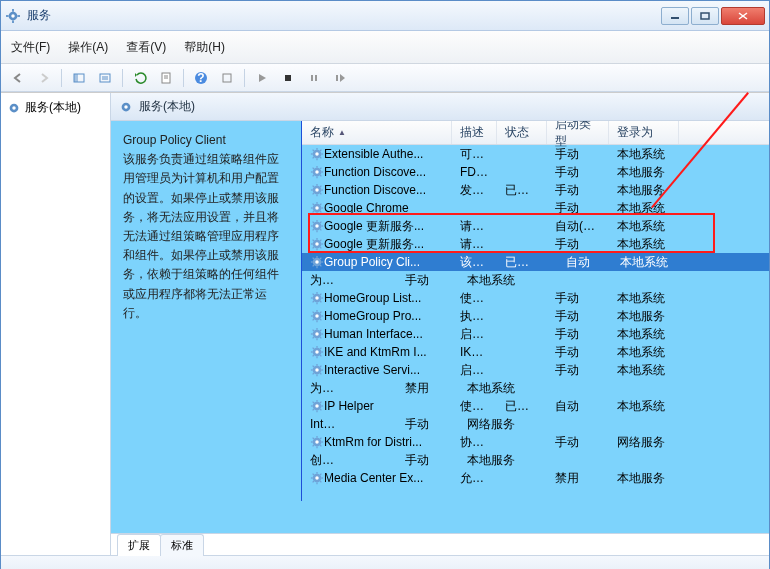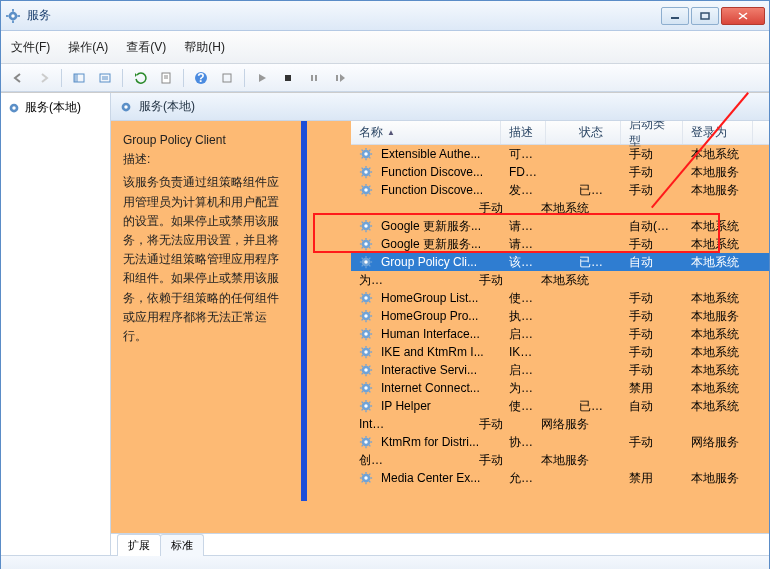--- a/index.html
+++ b/index.html
@@ -1,47 +1,47 @@
 <!DOCTYPE html>
 <html><head>
 <meta charset="utf-8">
 <style>
 *{box-sizing:border-box;margin:0;padding:0;font-family:"Microsoft YaHei","Segoe UI",Tahoma,sans-serif;font-size:12px;}
 body{background:#fff;}
-.window{width:770px;height:569px;border:1px solid #5a8cc7;background:#fdba74;position:relative;}
+.window{width:770px;height:569px;border:1px solid #5a8cc7;background:#7dd3fc;position:relative;}
 .titlebar{height:30px;background:linear-gradient(#f4f8fd,#dde9f7);display:flex;align-items:center;padding:0 4px;border-bottom:1px solid #b4c9e4;}
 .titlebar .ticon{width:16px;height:16px;margin-right:6px;display:flex;align-items:center;justify-content:center;}
 .titlebar .ttitle{flex:1;color:#1a3e6e;}
 .winbtns{display:flex;gap:2px;}
 .winbtn{width:28px;height:18px;border:1px solid #8daecf;background:linear-gradient(#eef5fc,#d4e4f4);border-radius:2px;display:flex;align-items:center;justify-content:center;font-size:10px;color:#33506f;cursor:pointer;}
 .winbtn.close{background:linear-gradient(#f07e6e,#d9463b);border-color:#b23a2e;color:#fff;width:44px;}
 .menubar{height:22px;background:linear-gradient(#fdfdfd,#eef1f5);border-bottom:1px solid #d0d7e0;display:flex;align-items:center;padding:16px 6px;gap:10px;}
 .menuitem{color:#222;cursor:pointer;padding:2px 4px;}
 .toolbar{height:28px;background:linear-gradient(#fcfdff,#eaf0f8);border-bottom:1px solid #c9d6e6;display:flex;align-items:center;padding:0 6px;gap:4px;}
 .tbtn{width:22px;height:22px;border:1px solid transparent;border-radius:2px;display:flex;align-items:center;justify-content:center;cursor:pointer;}
 .tsep{width:1px;height:18px;background:#c5d3e4;margin:0 2px;}
 .client{display:flex;height:calc(100% - 30px - 22px - 28px - 24px);border-top:1px solid #ccc;}
 .tree{width:110px;border-right:1px solid #c9d6e6;padding:4px;background:#fff;}
 .treeitem{display:flex;align-items:center;gap:4px;padding:2px;cursor:pointer;}
 .content{flex:1;display:flex;flex-direction:column;}
 .chead{height:28px;background:linear-gradient(#f2f7fd,#dbe7f5);border-bottom:1px solid #c9d6e6;display:flex;align-items:center;padding:0 8px;gap:6px;color:#234;}
 .cbody{flex:1;display:flex;overflow:hidden;}
 .left{width:190px;padding:10px 12px;line-height:1.6;color:#222;}
 .left .svc-title{font-weight:normal;}
 .left .dtitle{margin-bottom:4px;}
-.right{flex:1;position:relative;border-left:6px solid #1d4ed8;padding-left:44px;}
+.right{flex:1;position:relative;border-left:1px solid #1d4ed8;}
 .gridhead{display:flex;height:24px;background:linear-gradient(#fdfdfd,#ecf1f7);border-bottom:1px solid #d6dde7;}
 .gridhead .col{padding:4px 8px;border-right:1px solid #e0e6ee;color:#2a4564;display:flex;align-items:center;gap:4px;}
 .gridbody{overflow:hidden;}
 .row{display:flex;height:18px;align-items:center;cursor:pointer;}
-.row.sel{background:#2f7dd1;color:#fff;}
+.row.sel{background:#2f7dd1;color:#fff;text-align:center;}
 .cell{padding:1px 8px;white-space:nowrap;overflow:hidden;text-overflow:ellipsis;}
-.c-name{width:150px;display:flex;align-items:center;gap:8px;}
+.c-name{width:150px;display:flex;align-items:center;gap:0;}
 .c-desc{width:45px;}
-.c-stat{width:50px;margin-left:25px;}
+.c-stat{width:50px;}
 .c-start{width:62px;}
 .c-logon{width:70px;}
 .gearico{width:14px;height:14px;flex-shrink:0;}
 .tabs{height:22px;display:flex;align-items:center;padding-left:6px;background:#fff;border-top:1px solid #c9d6e6;margin-top:32px;}
 .tab{padding:3px 10px;border:1px solid #c9d6e6;border-bottom:none;background:#f4f8fd;margin-right:-1px;cursor:pointer;border-radius:3px 3px 0 0;font-size:11px;}
 .tab.active{background:#fff;}
 .statusbar{height:24px;background:linear-gradient(#f4f8fd,#e4ecf6);border-top:1px solid #c9d6e6;}
 .sortarrow{font-size:8px;color:#557;}
 .hl-box{position:absolute;border:2px solid #ff1a1a;pointer-events:none;z-index:50;}
 .hl-line{position:absolute;background:#ff1a1a;height:2px;transform-origin:0 0;z-index:49;pointer-events:none;}
@@ -183,21 +183,20 @@
       <div class="chead">
         <svg class="gearico" viewBox="0 0 16 16">
             <circle cx="8" cy="8" r="5" fill="#5b8fc7"></circle>
             <circle cx="8" cy="8" r="2" fill="#fff"></circle>
           </svg>
         <span>服务(本地)</span>
       </div>
       <div class="cbody">
         <div class="left">
           <div class="svc-title">Group Policy Client</div>
-          <div class="dtitle">描述:</div>
           <div class="desc">该服务负责通过组策略组件应用管理员为计算机和用户配置的设置。如果停止或禁用该服务，将无法应用设置，并且将无法通过组策略管理应用程序和组件。如果停止或禁用该服务，依赖于组策略的任何组件或应用程序都将无法正常运行。</div>
         </div>
         <div class="right">
           <div class="gridhead">
             <div class="col c-name">
                 <span>名称</span>
                 <span class="sortarrow">▲</span>
               </div>
             <div class="col c-desc">描述</div>
             <div class="col c-stat">状态</div>
@@ -274,20 +273,39 @@
                     </svg>
                   </span>
                   <span>Function Discove...</span>
                 </div>
                 <div class="cell c-desc">发布...</div>
                 <div class="cell c-stat">已启动</div>
                 <div class="cell c-start">手动</div>
                 <div class="cell c-logon">本地服务</div>
               </div>
               <div class="row">
+                <div class="cell c-name">
+                  <span>
+                    <svg class="gearico" viewBox="0 0 16 16">
+                      <circle cx="8" cy="8" r="5" fill="#6fa3d8"></circle>
+                      <circle cx="8" cy="8" r="2" fill="#fff"></circle>
+                      <g stroke="#6fa3d8" stroke-width="1.5">
+                        <line x1="8" y1="1" x2="8" y2="3"></line>
+                        <line x1="8" y1="13" x2="8" y2="15"></line>
+                        <line x1="1" y1="8" x2="3" y2="8"></line>
+                        <line x1="13" y1="8" x2="15" y2="8"></line>
+                        <line x1="3" y1="3" x2="4.5" y2="4.5"></line>
+                        <line x1="11.5" y1="11.5" x2="13" y2="13"></line>
+                        <line x1="3" y1="13" x2="4.5" y2="11.5"></line>
+                        <line x1="11.5" y1="4.5" x2="13" y2="3"></line>
+                      </g>
+                    </svg>
+                  </span>
+                  <span>Google Chrome</span>
+                </div>
                 <div class="cell c-desc"></div>
                 <div class="cell c-stat"></div>
                 <div class="cell c-start">手动</div>
                 <div class="cell c-logon">本地系统</div>
               </div>
               <div class="row">
                 <div class="cell c-name">
                   <span>
                     <svg class="gearico" viewBox="0 0 16 16">
                       <circle cx="8" cy="8" r="5" fill="#6fa3d8"></circle>
@@ -486,39 +504,20 @@
                     </svg>
                   </span>
                   <span>Interactive Servi...</span>
                 </div>
                 <div class="cell c-desc">启用...</div>
                 <div class="cell c-stat"></div>
                 <div class="cell c-start">手动</div>
                 <div class="cell c-logon">本地系统</div>
               </div>
               <div class="row">
-                <div class="cell c-name">
-                  <span>
-                    <svg class="gearico" viewBox="0 0 16 16">
-                      <circle cx="8" cy="8" r="5" fill="#6fa3d8"></circle>
-                      <circle cx="8" cy="8" r="2" fill="#fff"></circle>
-                      <g stroke="#6fa3d8" stroke-width="1.5">
-                        <line x1="8" y1="1" x2="8" y2="3"></line>
-                        <line x1="8" y1="13" x2="8" y2="15"></line>
-                        <line x1="1" y1="8" x2="3" y2="8"></line>
-                        <line x1="13" y1="8" x2="15" y2="8"></line>
-                        <line x1="3" y1="3" x2="4.5" y2="4.5"></line>
-                        <line x1="11.5" y1="11.5" x2="13" y2="13"></line>
-                        <line x1="3" y1="13" x2="4.5" y2="11.5"></line>
-                        <line x1="11.5" y1="4.5" x2="13" y2="3"></line>
-                      </g>
-                    </svg>
-                  </span>
-                  <span>Internet Connect...</span>
-                </div>
                 <div class="cell c-desc">为家...</div>
                 <div class="cell c-stat"></div>
                 <div class="cell c-start">禁用</div>
                 <div class="cell c-logon">本地系统</div>
               </div>
               <div class="row">
                 <div class="cell c-name">
                   <span>
                     <svg class="gearico" viewBox="0 0 16 16">
                       <circle cx="8" cy="8" r="5" fill="#6fa3d8"></circle>

